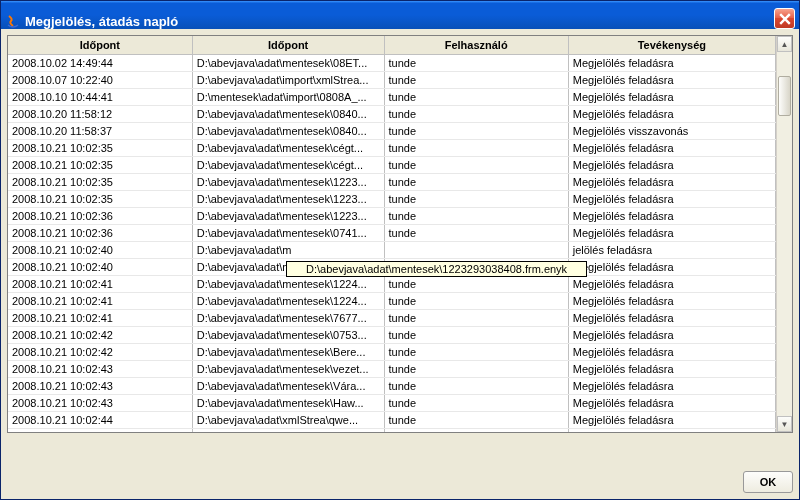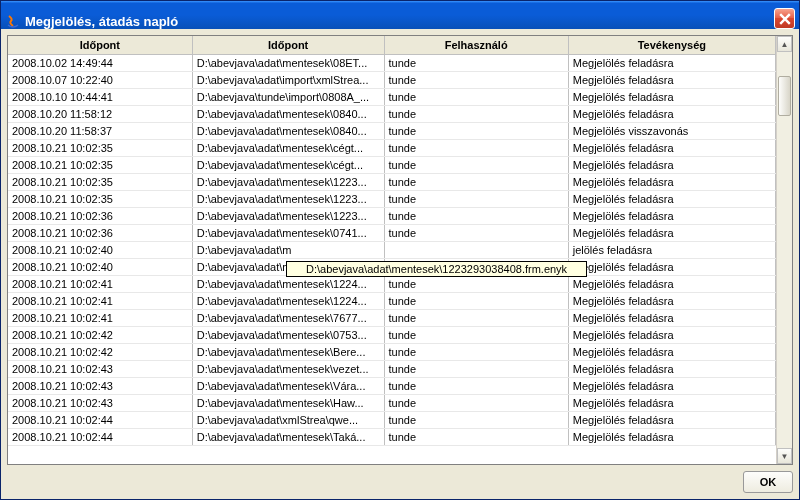--- a/index.html
+++ b/index.html
@@ -129,20 +129,21 @@
   .ok-btn {
     min-width: 50px;
     height: 22px;
     font-size: 11px;
     background: linear-gradient(to bottom,#fdfdfb,#eeece0);
     border: 1px solid #999;
     border-radius: 3px;
     padding: 0 10px;
     cursor: pointer;
     font-weight: bold;
+    margin-top: 32px;
   }
   .tooltip {
     position: absolute;
     background: #ffffe1;
     border: 1px solid #000;
     padding: 1px 19px;
     font-size: 11px;
     white-space: nowrap;
     z-index: 10;
   }
@@ -194,21 +195,21 @@
                 <td>Megjelölés feladásra</td>
               </tr>
               <tr>
                 <td>2008.10.07 10:22:40</td>
                 <td>D:\abevjava\adat\import\xmlStrea...</td>
                 <td>tunde</td>
                 <td>Megjelölés feladásra</td>
               </tr>
               <tr>
                 <td>2008.10.10 10:44:41</td>
-                <td>D:\abevjava\tunde\import\0808A_...</td>
+                <td>D:\mentesek\adat\import\0808A_...</td>
                 <td>tunde</td>
                 <td>Megjelölés feladásra</td>
               </tr>
               <tr>
                 <td>2008.10.20 11:58:12</td>
                 <td>D:\abevjava\adat\mentesek\0840...</td>
                 <td>tunde</td>
                 <td>Megjelölés feladásra</td>
               </tr>
               <tr>

